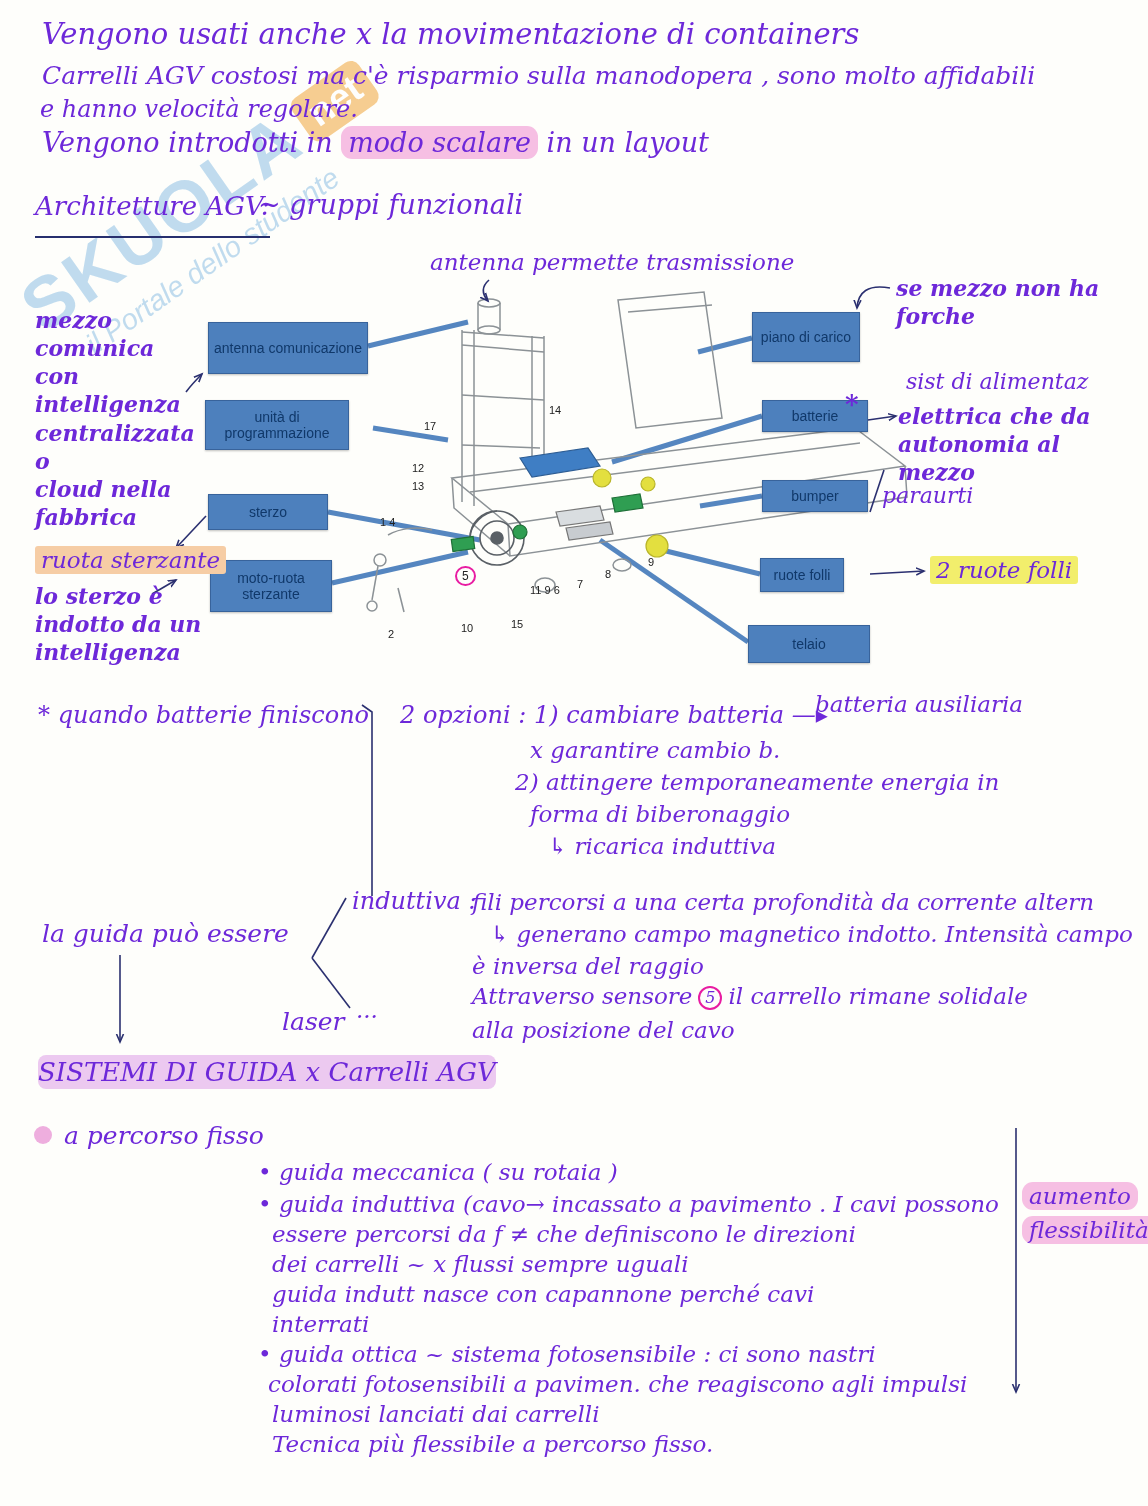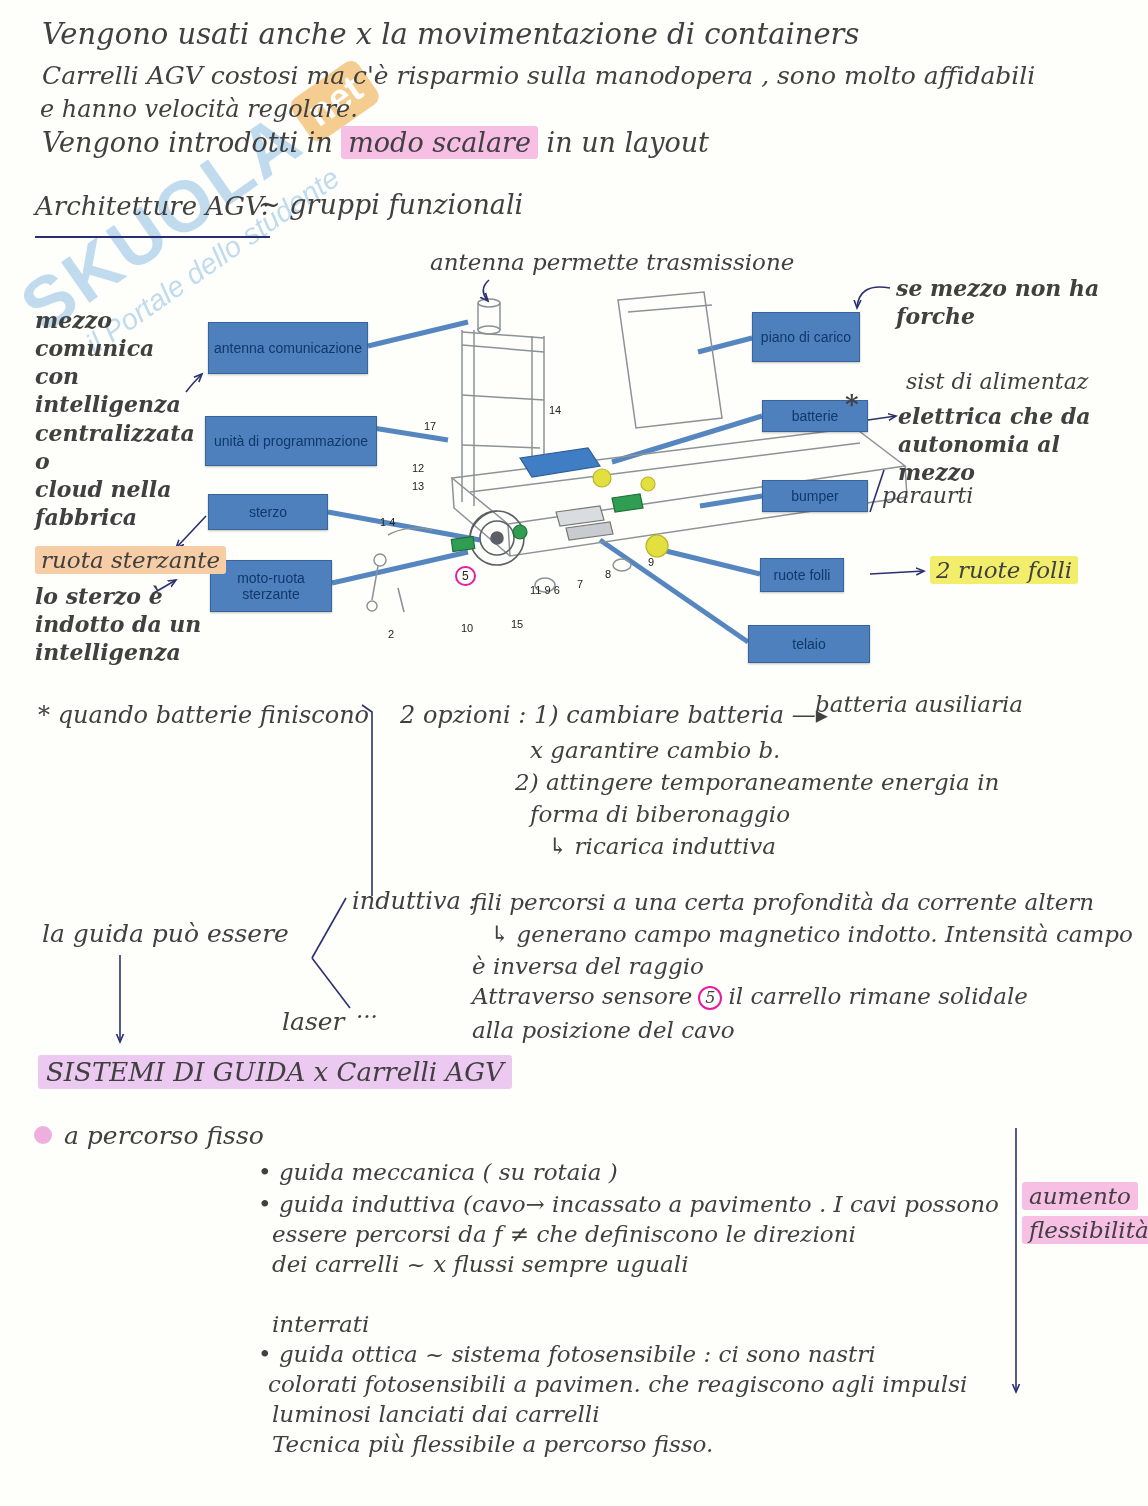--- a/index.html
+++ b/index.html
@@ -1,26 +1,26 @@
 <!DOCTYPE html>
 <html><head>
 <meta charset="utf-8">
 <style>
   * { margin:0; padding:0; box-sizing:border-box; }
   html,body { background:#ffffff; }
   .page { position:relative; width:1148px; height:1506px; background:#fefefb; overflow:hidden; }
 
   .hw { position:absolute; font-family:"DejaVu Serif", serif; font-style:italic;
-        color:#404040; line-height:1.28; z-index:5; }
+        color:#6d28d9; line-height:1.28; z-index:5; }
   .pre { white-space:pre-line;font-weight:bold; }
 
   .underline { border-bottom:2px solid #272f6e; padding-bottom:13px; }
 
-  .hl-pink   { background:#f6bfe3; padding:1px 7px; border-radius:3px; }
-  .hl-lav    { background:#ecc9f0; padding:2px 8px; border-radius:3px; }
+  .hl-pink   { background:#f6bfe3; padding:1px 7px; border-radius:11px; }
+  .hl-lav    { background:#ecc9f0; padding:2px 0; border-radius:8px; }
   .hl-yellow { background:#f2ee6c; padding:1px 6px; border-radius:3px; }
   .hl-peach  { background:#f6cda5; padding:1px 6px; border-radius:3px; }
 
   .bluebox { position:absolute; z-index:3; background:#4d80bd; border:1px solid #38639b;
              display:flex; align-items:center; justify-content:center; text-align:center;
              color:#10386a; font-family:"Liberation Sans", sans-serif; font-size:14px;
              line-height:1.15; box-shadow:0 1px 2px rgba(0,0,0,.25); }
 
   .num { position:absolute; z-index:4; font-family:"Liberation Sans", sans-serif;
          font-size:11px; color:#222; }
@@ -167,21 +167,21 @@
   </div>
   <div class="hw" style="left:35px; top:546px; font-size:23px;">
     <span class="hl-peach">ruota sterzante</span>
   </div>
   <div class="hw pre" style="left:35px; top:582px; font-size:22px; width:190px;">lo sterzo è
 indotto da un
 intelligenza</div>
   <div class="hw" style="left:845px; top:388px; font-size:26px; font-weight:bold;">*</div>
 
   <div class="bluebox" style="left:208px; top:322px; width:160px; height:52px;">antenna comunicazione</div>
-  <div class="bluebox" style="left:205px; top:416px; width:172px; height:50px;">unità di programmazione</div>
+  <div class="bluebox" style="left:205px; top:400px; width:144px; height:50px;">unità di programmazione</div>
   <div class="bluebox" style="left:208px; top:494px; width:120px; height:36px;">sterzo</div>
   <div class="bluebox" style="left:210px; top:560px; width:122px; height:52px;">moto-ruota sterzante</div>
   <div class="bluebox" style="left:752px; top:312px; width:108px; height:50px;">piano di carico</div>
   <div class="bluebox" style="left:762px; top:400px; width:106px; height:32px;">batterie</div>
   <div class="bluebox" style="left:762px; top:480px; width:106px; height:32px;">bumper</div>
   <div class="bluebox" style="left:760px; top:558px; width:84px; height:34px;">ruote folli</div>
   <div class="bluebox" style="left:748px; top:625px; width:122px; height:38px;">telaio</div>
 
   <span class="num" style="left:549px; top:404px;">14</span>
   <span class="num" style="left:424px; top:420px;">17</span>
@@ -220,20 +220,21 @@
   <div class="hw" style="left:38px; top:1056px; font-size:26px;">
     <span class="hl-lav">SISTEMI DI GUIDA x Carrelli AGV</span>
   </div>
 
   <span class="bullet-dot" style="left:34px; top:1126px;"></span>
   <div class="hw" style="left:64px; top:1120px; font-size:25px;">a percorso fisso</div>
   <div class="hw" style="left:258px; top:1158px; font-size:23px;">• guida meccanica ( su rotaia )</div>
   <div class="hw" style="left:258px; top:1190px; font-size:23px;">• guida induttiva (cavo→ incassato a pavimento . I cavi possono</div>
   <div class="hw" style="left:272px; top:1250px; font-size:23px;">dei carrelli ~ x flussi sempre uguali</div>
   <div class="hw" style="left:272px; top:1220px; font-size:23px;">essere percorsi da f ≠ che definiscono le direzioni</div>
+  <div class="hw" style="left:272px; top:1280px; font-size:23px;">guida indutt nasce con capannone perché cavi</div>
   <div class="hw" style="left:272px; top:1310px; font-size:23px;">interrati</div>
   <div class="hw" style="left:258px; top:1340px; font-size:23px;">• guida ottica ~ sistema fotosensibile : ci sono nastri</div>
   <div class="hw" style="left:268px; top:1370px; font-size:23px;">colorati fotosensibili a pavimen. che reagiscono agli impulsi</div>
   <div class="hw" style="left:272px; top:1400px; font-size:23px;">luminosi lanciati dai carrelli</div>
   <div class="hw" style="left:272px; top:1430px; font-size:23px;">Tecnica più flessibile a percorso fisso.</div>
 
   <div class="hw" style="left:1022px; top:1182px; font-size:23px;">
     <span class="hl-pink">aumento</span>
   </div>
   <div class="hw" style="left:1022px; top:1216px; font-size:23px;">

